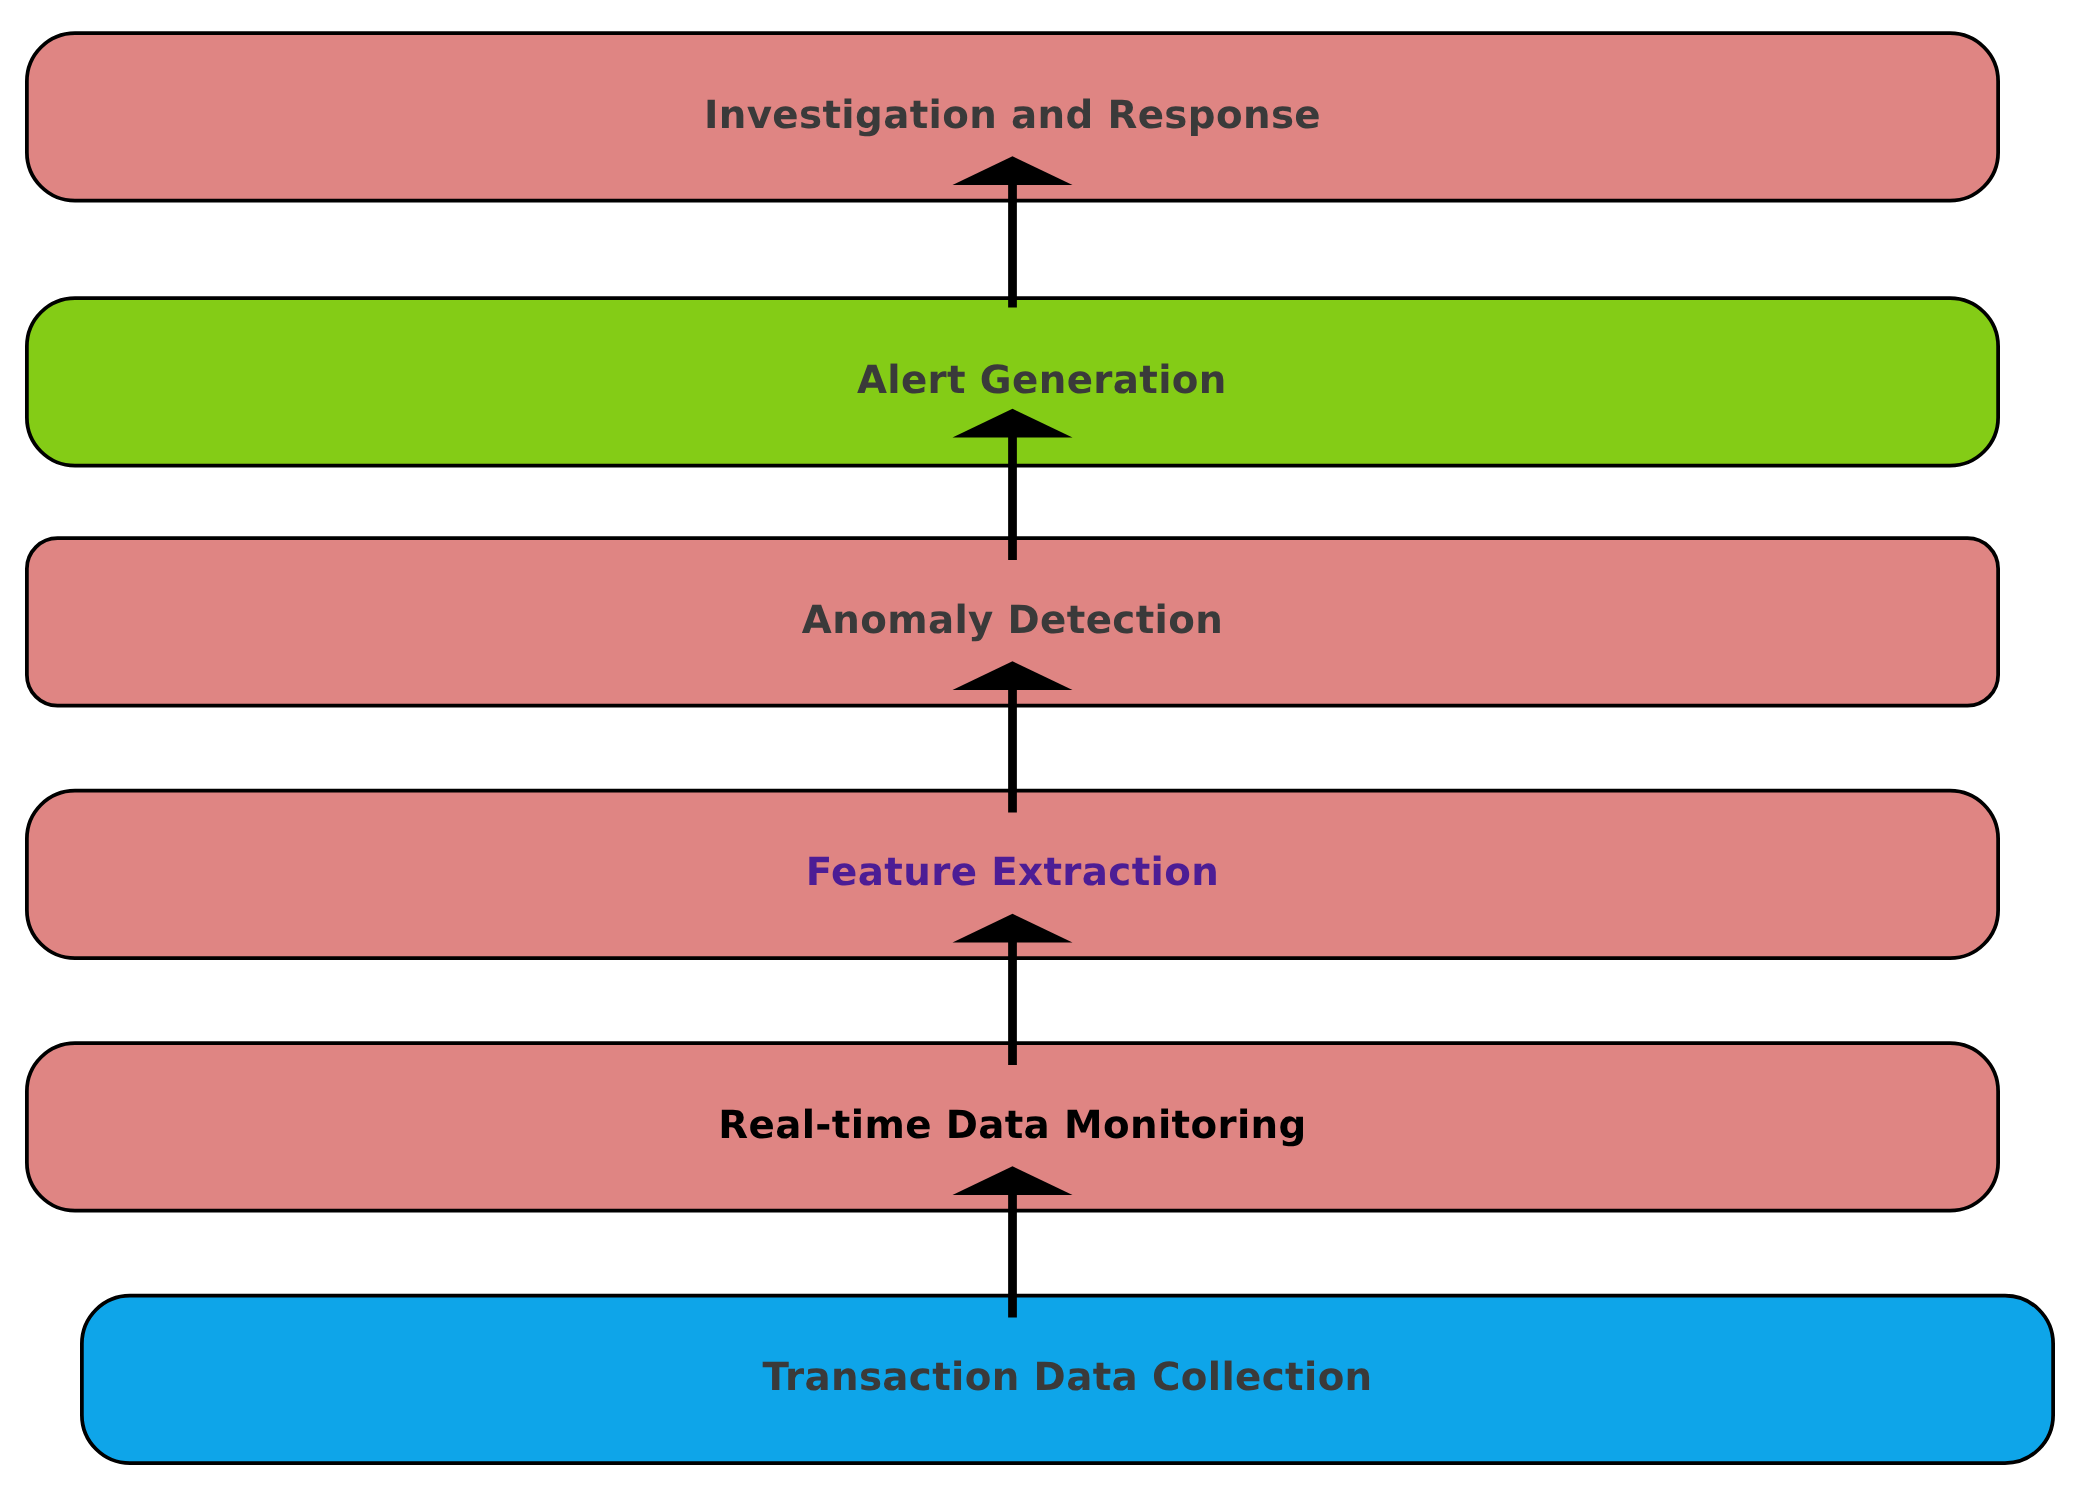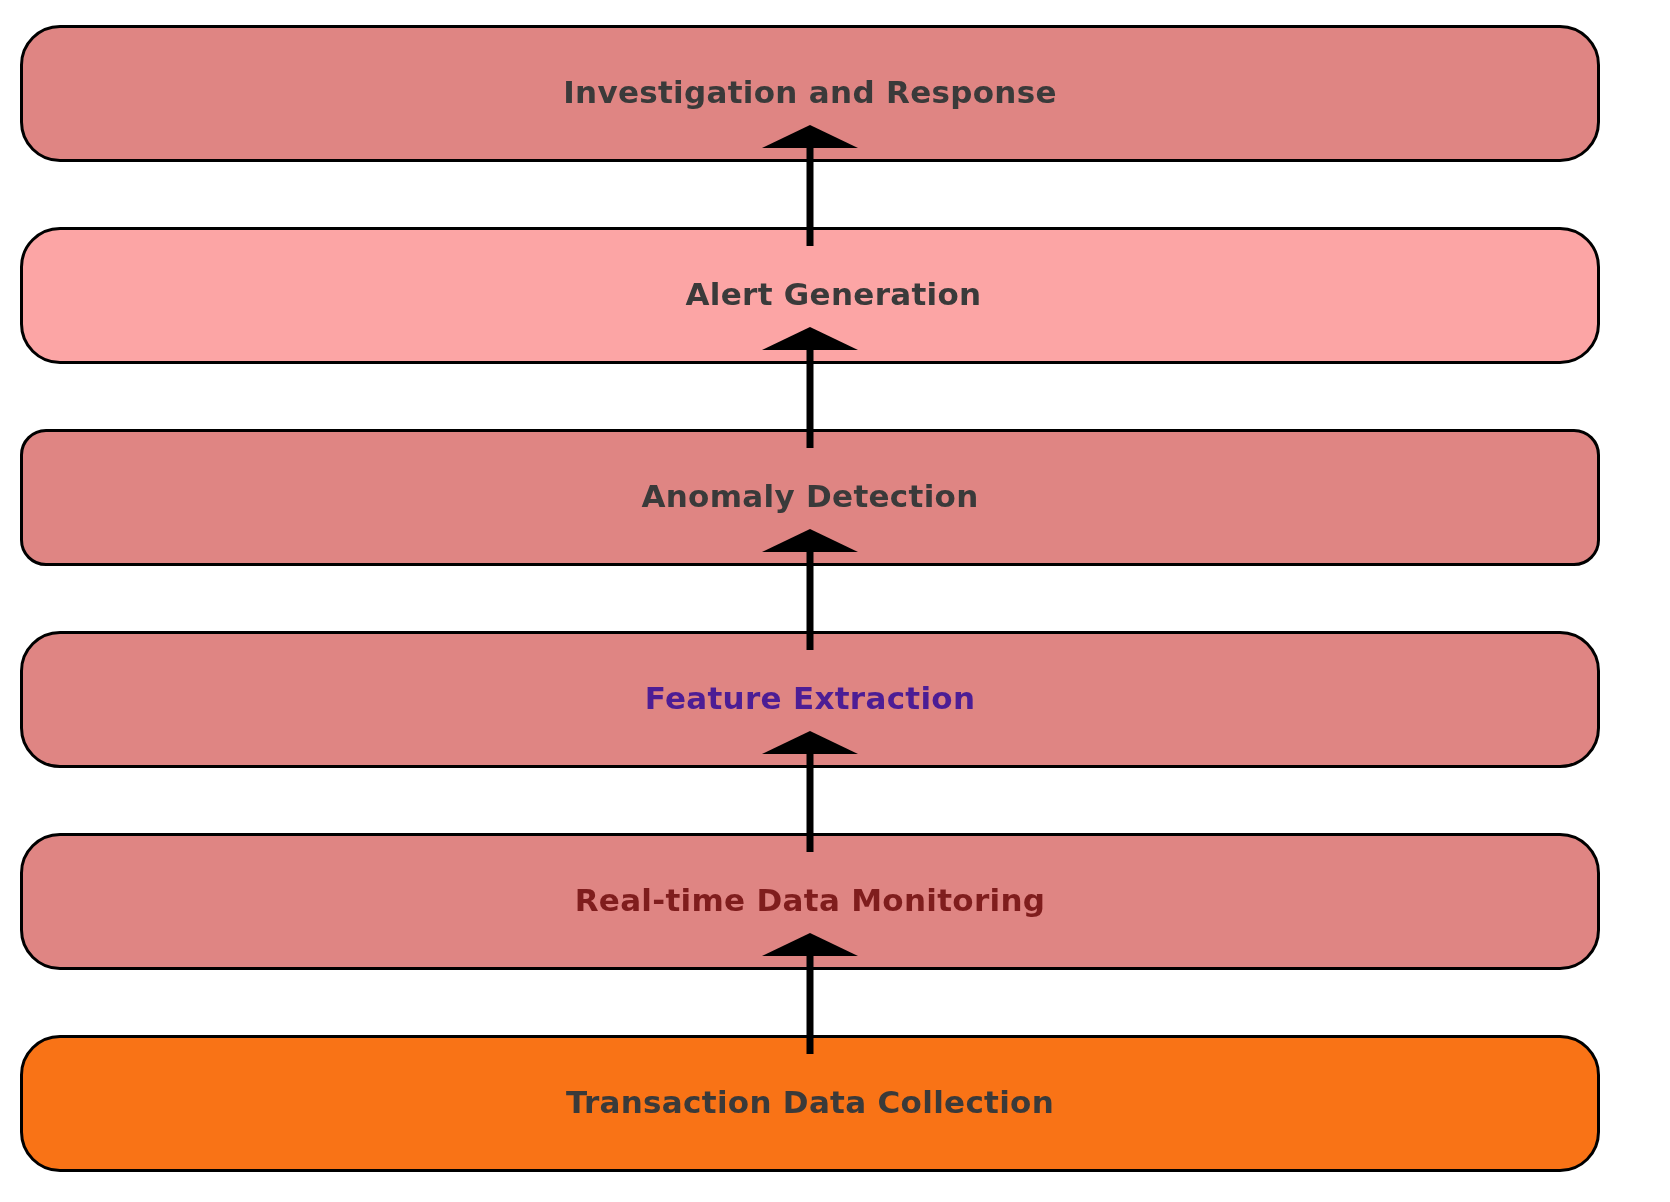--- a/index.html
+++ b/index.html
@@ -69,33 +69,33 @@
       <g>
         <line x1="810" x2="810" y1="954" y2="1054" stroke="#000000" stroke-width="7"></line>
         <polygon points="762,956 858,956 810,933" fill="#000000"></polygon>
       </g>
     </svg>
   <div id="nodes">
   <div class="node" style="top: 25px; background: rgb(223, 133, 131); border-color: rgb(0, 0, 0);">
     <span class="node-label" style="color: rgb(58, 58, 58);">Investigation and Response</span>
   </div>
 
-  <div class="node" style="top: 227px; background: #fca5a5; border-color: rgb(0, 0, 0); padding-left: 47px;">
+  <div class="node" style="top: 237px; background: #84cc16; border-color: rgb(0, 0, 0); padding-left: 47px;">
     <span class="node-label" style="color: rgb(58, 58, 58);">Alert Generation</span>
   </div>
 
   <div class="node" style="top: 429px; background: rgb(223, 133, 131); border-color: rgb(0, 0, 0); border-radius: 26px;">
     <span class="node-label" style="color: rgb(58, 58, 58);">Anomaly Detection</span>
   </div>
 
   <div class="node" style="top: 631px; background: rgb(223, 133, 131); border-color: rgb(0, 0, 0);">
     <span class="node-label" style="color: #4c1d95;">Feature Extraction</span>
   </div>
 
   <div class="node" style="top: 833px; background: rgb(223, 133, 131); border-color: rgb(0, 0, 0);">
-    <span class="node-label" style="color: #7f1d1d;">Real-time Data Monitoring</span>
+    <span class="node-label" style="color: #000000;">Real-time Data Monitoring</span>
   </div>
 
-  <div class="node" style="top: 1035px; background: #f97316; border-color: rgb(0, 0, 0);">
+  <div class="node" style="top: 1035px; background: #0ea5e9; border-color: rgb(0, 0, 0); margin-left: 44px;">
     <span class="node-label" style="color: rgb(58, 58, 58);">Transaction Data Collection</span>
   </div>
 </div>
 </div>
 
 </body></html>

